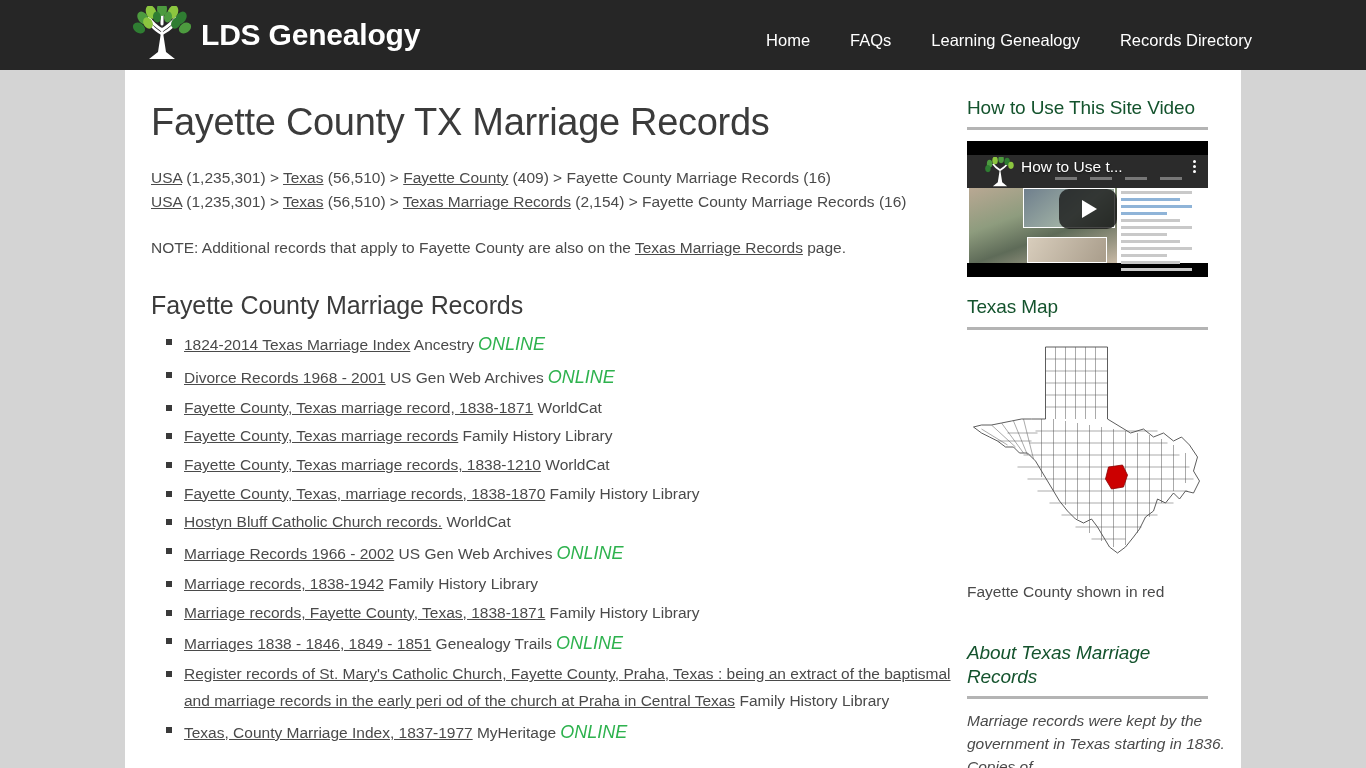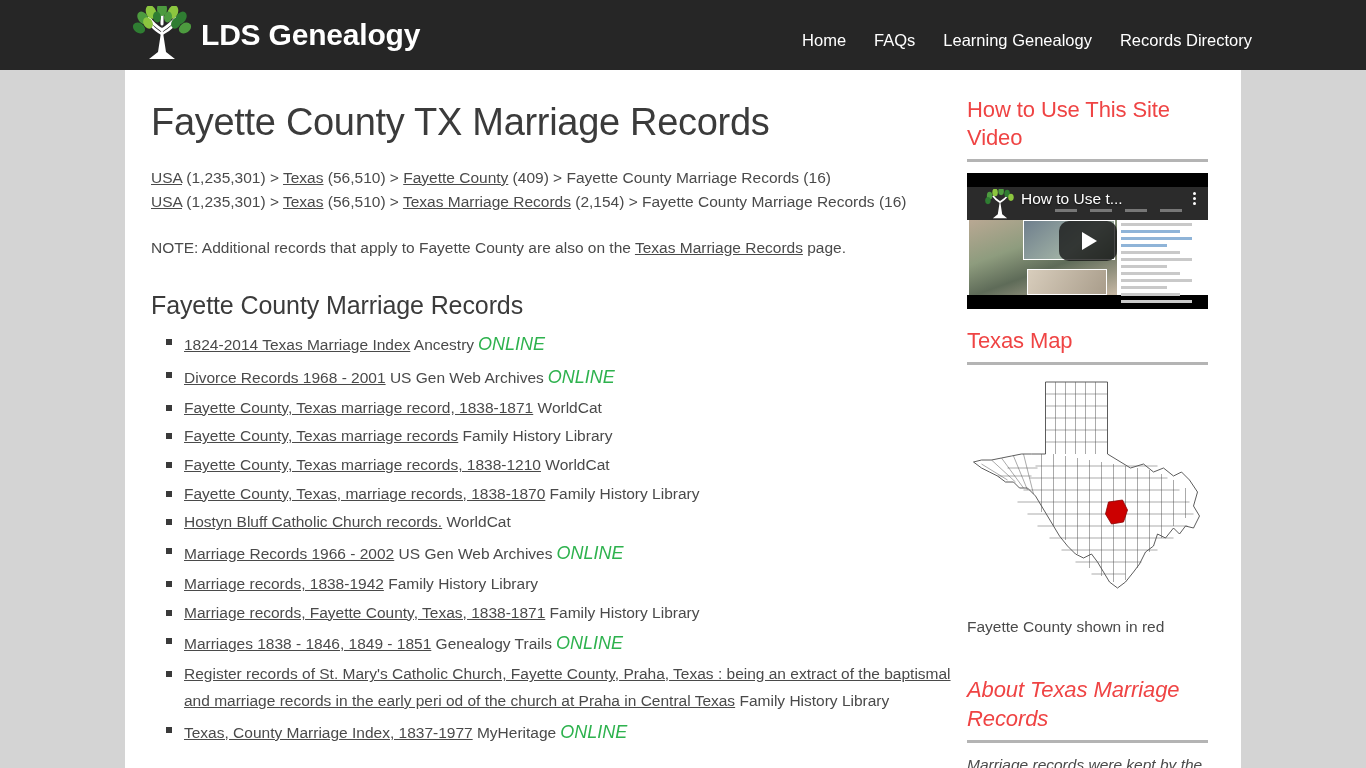--- a/index.html
+++ b/index.html
@@ -31,21 +31,21 @@
     color: #ffffff;
     font-size: 30px;
     font-weight: bold;
     letter-spacing: -0.2px;
     line-height: 1;
     white-space: nowrap;
   }
   .main-nav {
     position: absolute; right: 114px; top: 0;
     height: 81px;
-    display: flex; align-items: center; gap: 28px;
+    display: flex; align-items: center; gap: 40px;
   }
   .nav-link {
     color: #ffffff;
     font-size: 16.5px;
     text-decoration: none;
     white-space: nowrap;
   }
 
   
   .page-wrap {
@@ -134,23 +134,23 @@
 
   
   .sidebar {
     position: absolute;
     left: 842px; top: 0;
     width: 258px;
     padding-top: 26px;
   }
   .side-heading {
     margin: 0;
-    font-size: 22px;
+    font-size: 19px;
     font-weight: normal;
-    color: #ef4444;
+    color: #14532d;
     line-height: 1.28;
     letter-spacing: -0.1px;
   }
   .side-rule {
     margin: 7px 0 11px 0;
     height: 3px;
     background: #b4b4b4;
     border: 0;
     width: 241px;
   }

